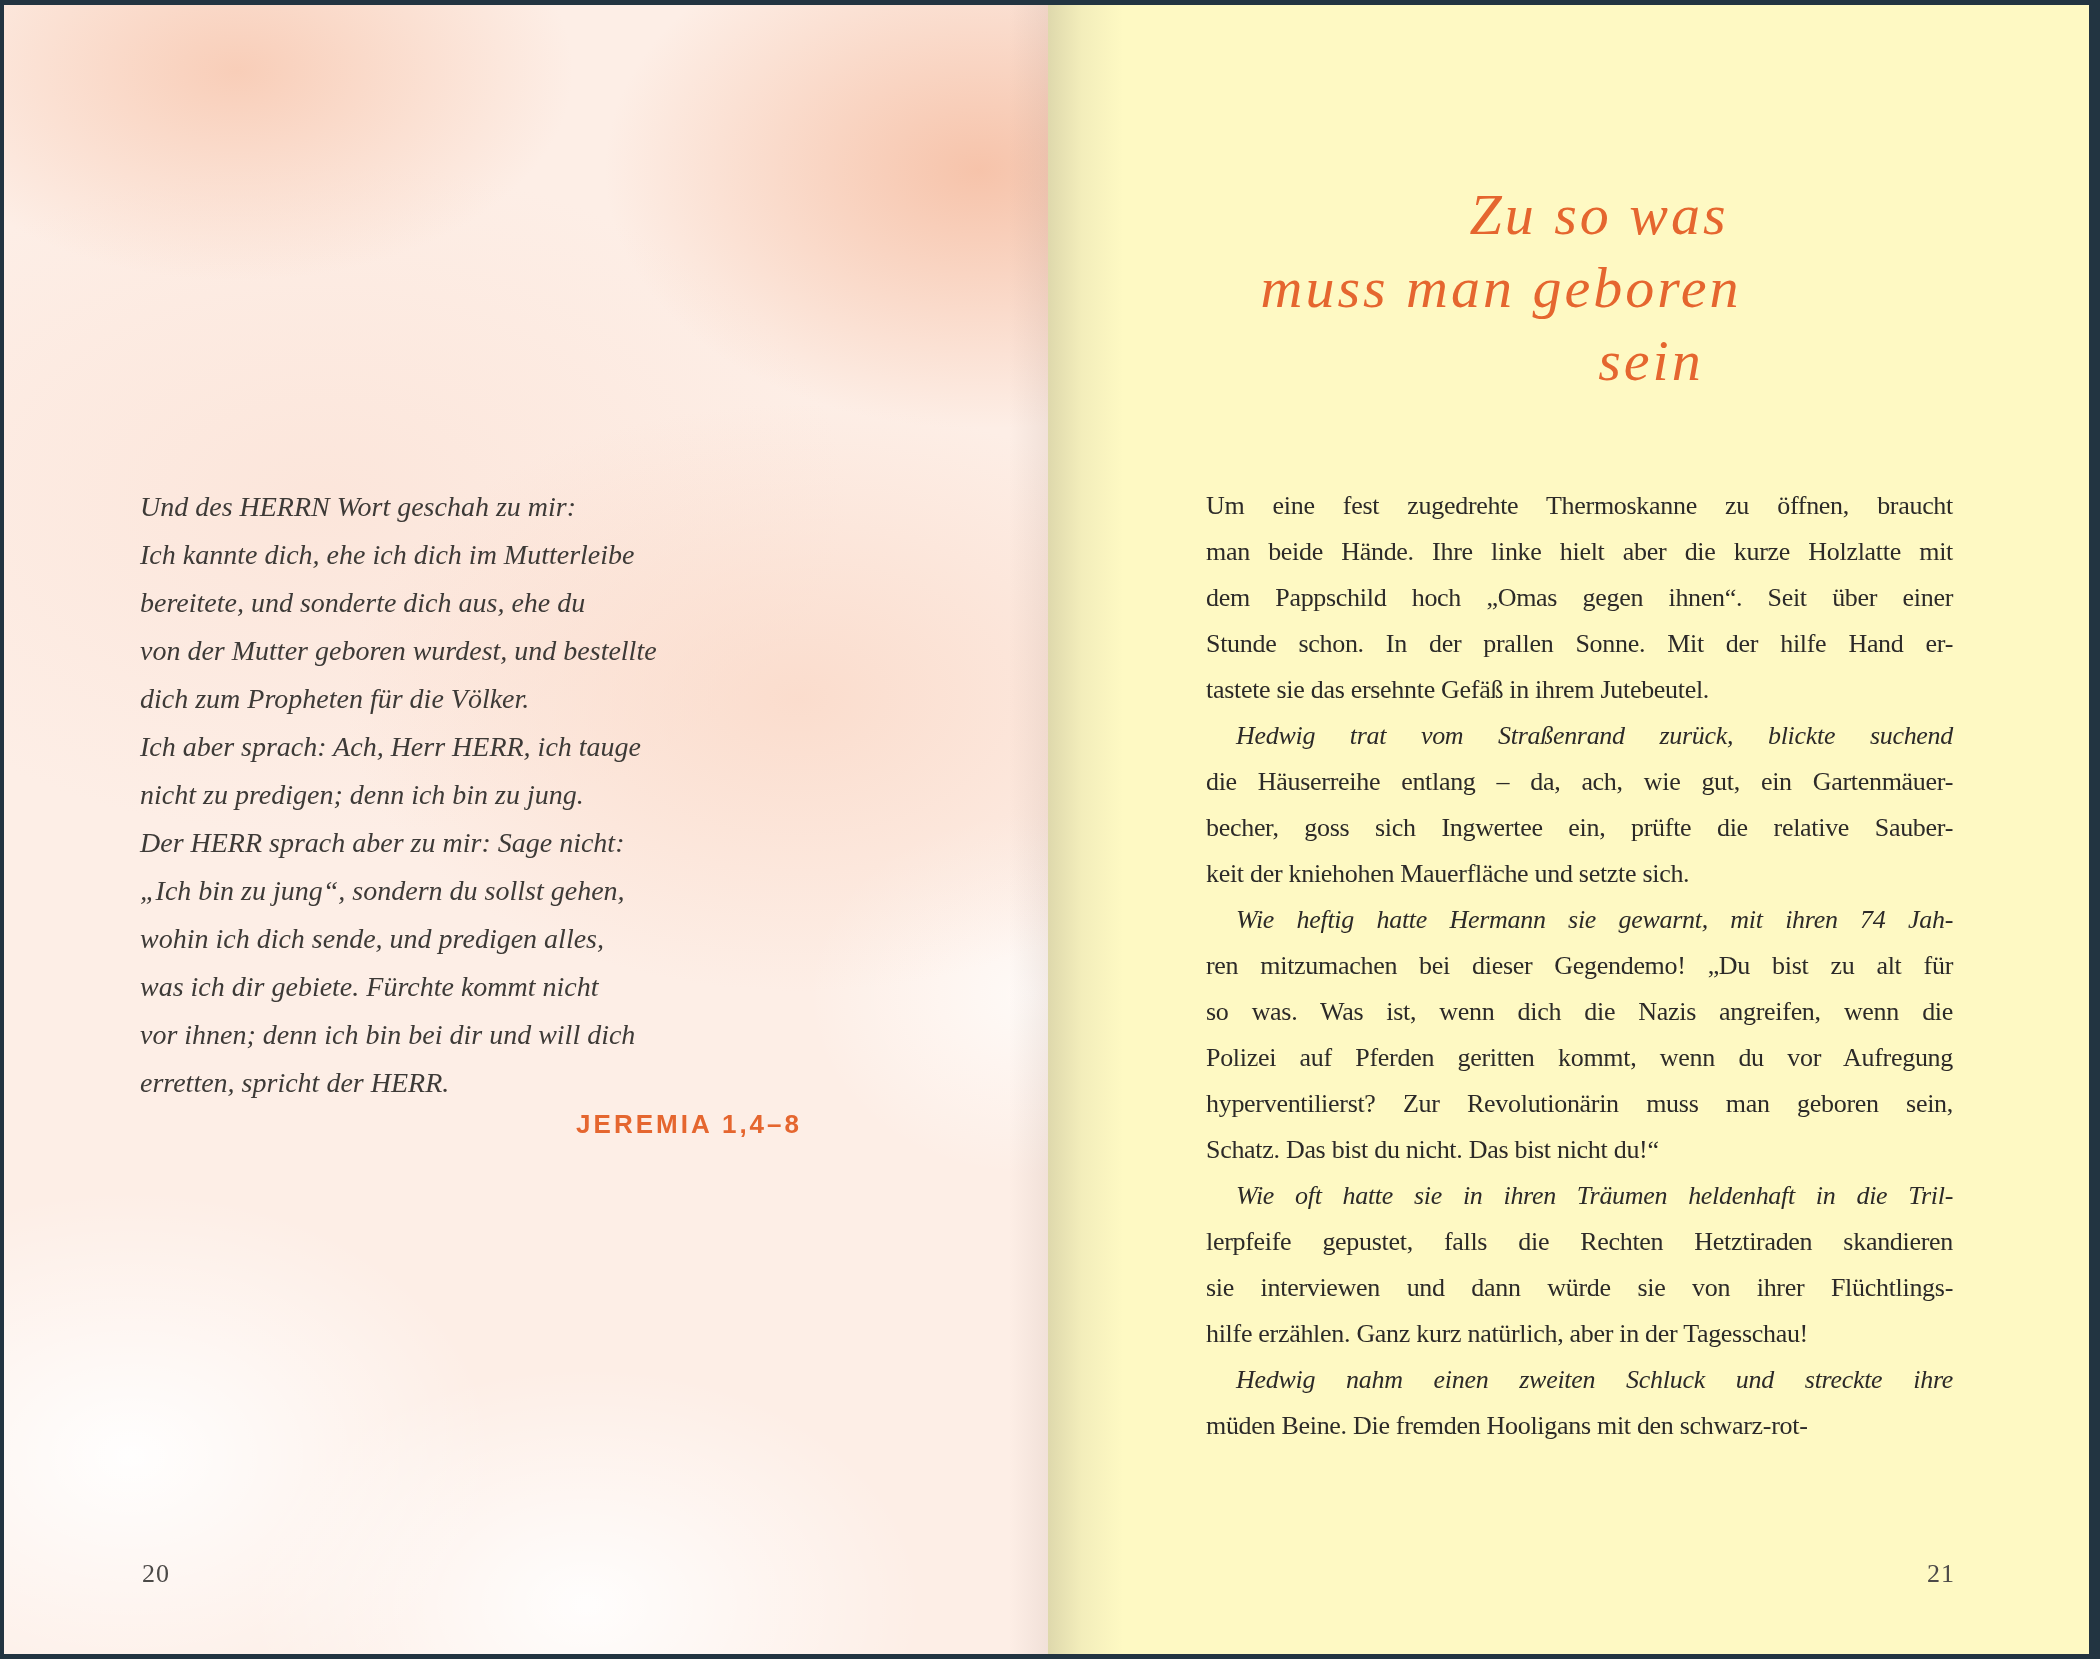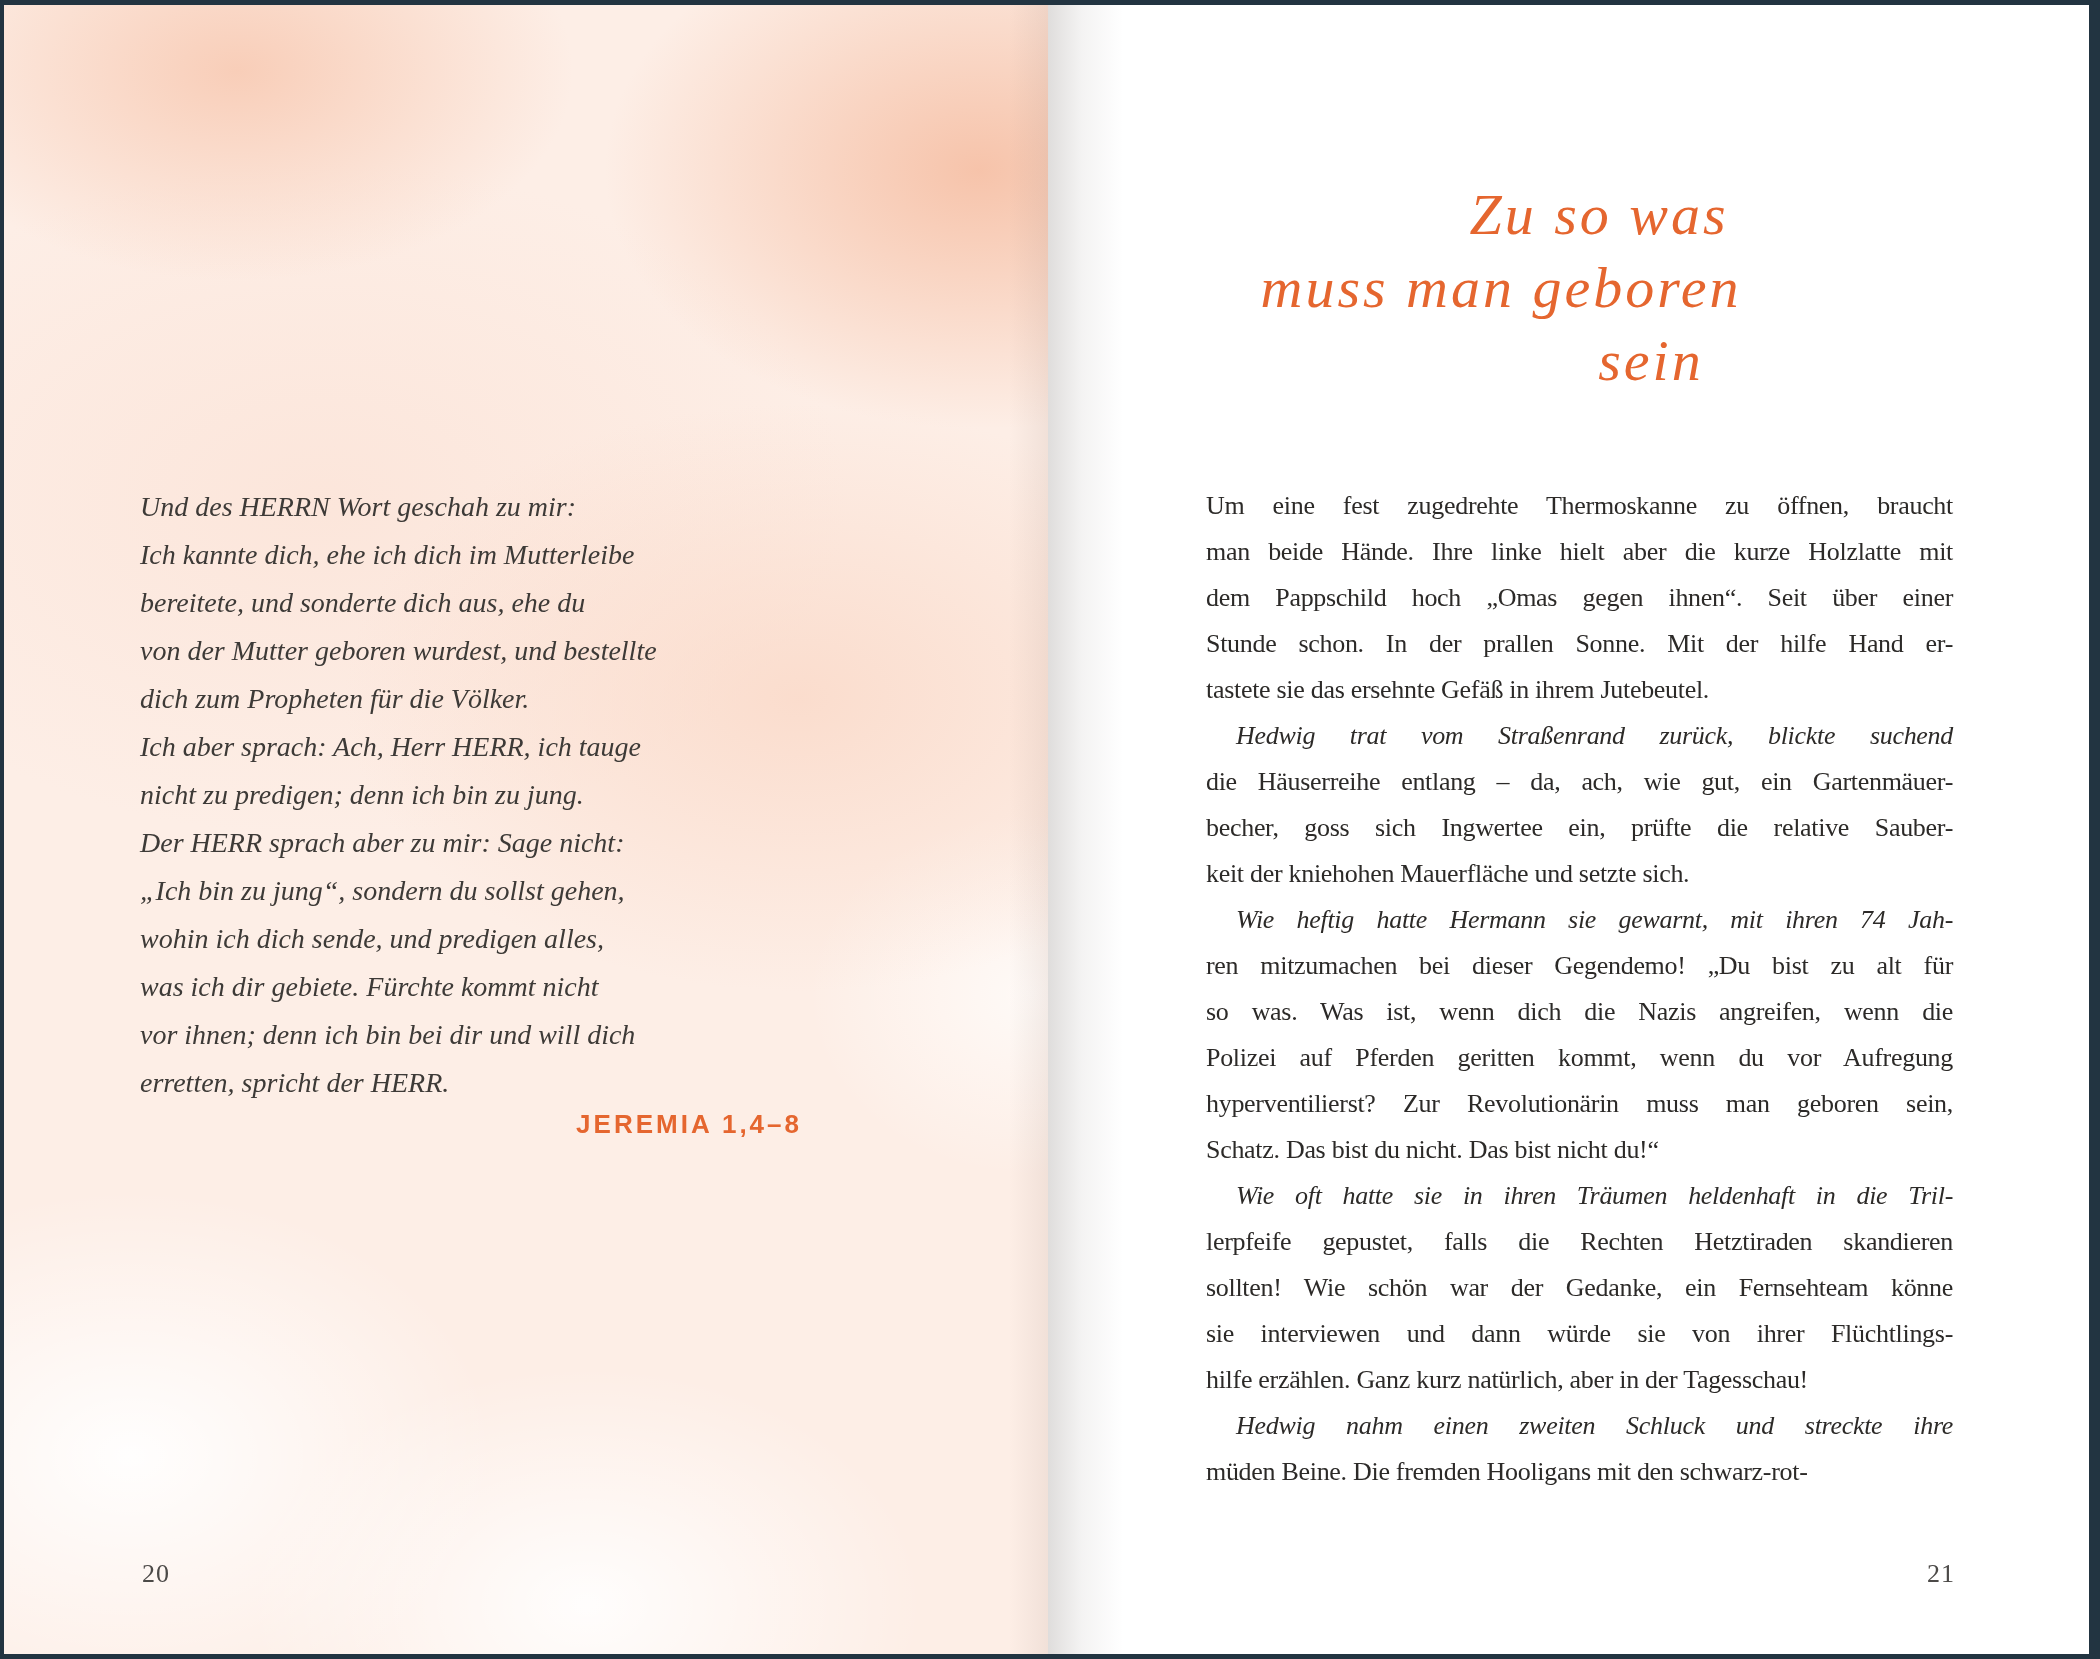--- a/index.html
+++ b/index.html
@@ -53,21 +53,21 @@
   .pagenum {
     position: absolute; top: 1554px;
     font-size: 26px; color: #4c4a48; letter-spacing: 1px;
   }
   .pagenum.left-num { left: 138px; }
   .pagenum.right-num { left: 160px; width: 747px; text-align: right; }
 
   
   .page.right {
     left: 1044px; width: 1041px;
-    background: #ffffff;
+    background: #fef9c3;
   }
   .page.right::before { 
     content: ""; position: absolute; top: 0; bottom: 0; left: 0; width: 75px;
     background: linear-gradient(to right, rgba(95,85,80,0.20) 0%, rgba(95,85,80,0.07) 45%, rgba(95,85,80,0) 100%);
   }
 
   .t-line {
     position: absolute;
     transform: translateX(-50%);
     white-space: nowrap;
@@ -135,21 +135,20 @@
           <div class="body-line">becher, goss sich Ingwertee ein, prüfte die relative Sauber-</div>
           <div class="body-line para-end">keit der kniehohen Mauerfläche und setzte sich.</div>
           <div class="body-line para-start-indent">Wie heftig hatte Hermann sie gewarnt, mit ihren 74 Jah-</div>
           <div class="body-line">ren mitzumachen bei dieser Gegendemo! „Du bist zu alt für</div>
           <div class="body-line">so was. Was ist, wenn dich die Nazis angreifen, wenn die</div>
           <div class="body-line">Polizei auf Pferden geritten kommt, wenn du vor Aufregung</div>
           <div class="body-line">hyperventilierst? Zur Revolutionärin muss man geboren sein,</div>
           <div class="body-line para-end">Schatz. Das bist du nicht. Das bist nicht du!“</div>
           <div class="body-line para-start-indent">Wie oft hatte sie in ihren Träumen heldenhaft in die Tril-</div>
           <div class="body-line">lerpfeife gepustet, falls die Rechten Hetztiraden skandieren</div>
-          <div class="body-line">sollten! Wie schön war der Gedanke, ein Fernsehteam könne</div>
           <div class="body-line">sie interviewen und dann würde sie von ihrer Flüchtlings-</div>
           <div class="body-line para-end">hilfe erzählen. Ganz kurz natürlich, aber in der Tagesschau!</div>
           <div class="body-line para-start-indent">Hedwig nahm einen zweiten Schluck und streckte ihre</div>
           <div class="body-line para-end">müden Beine. Die fremden Hooligans mit den schwarz-rot-</div>
         </div>
       <div class="pagenum right-num">21</div>
     </section>
 
   </div>
 </div>

